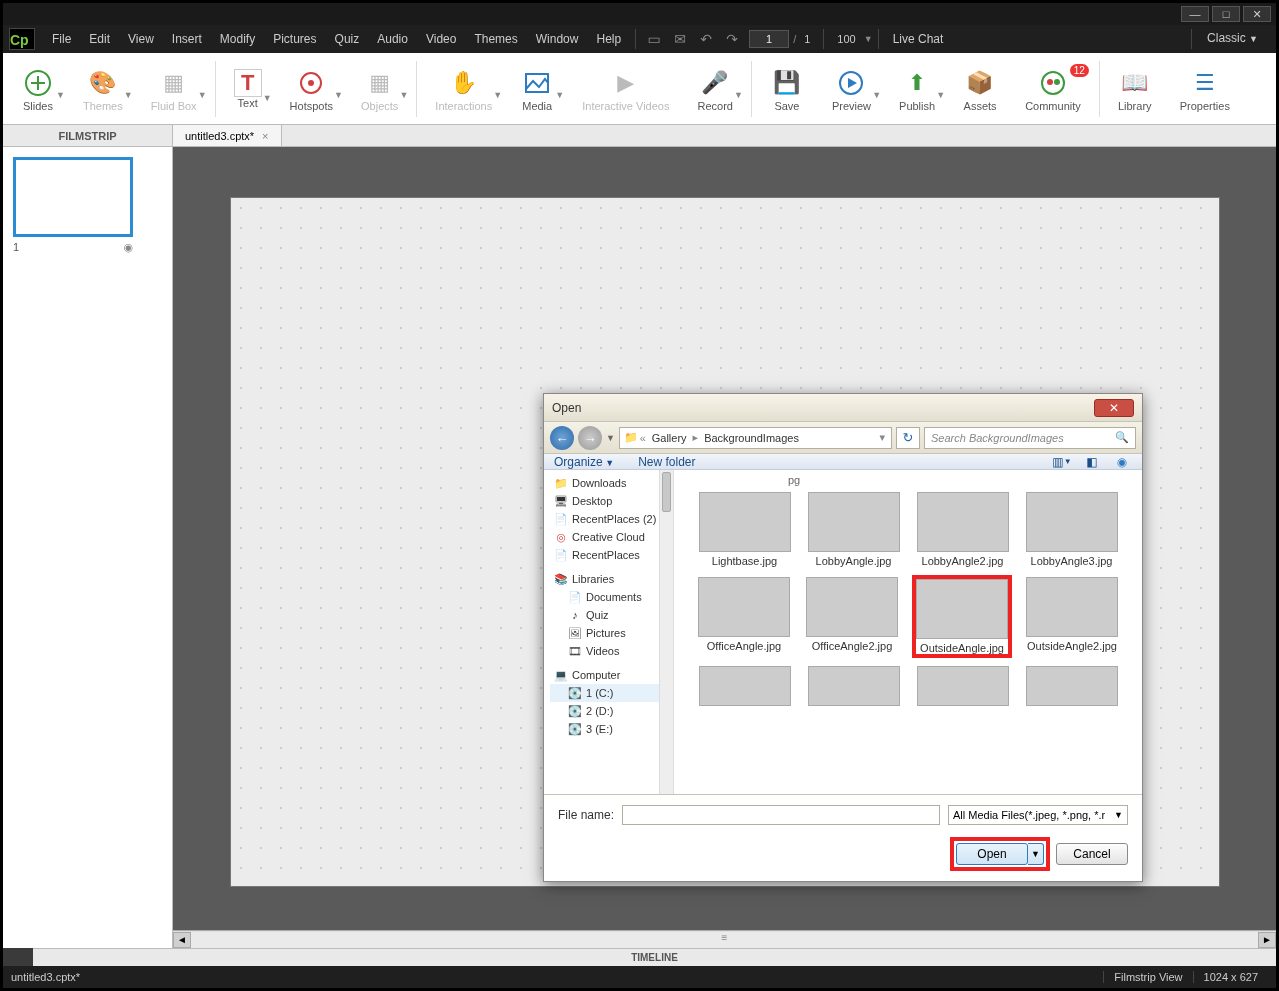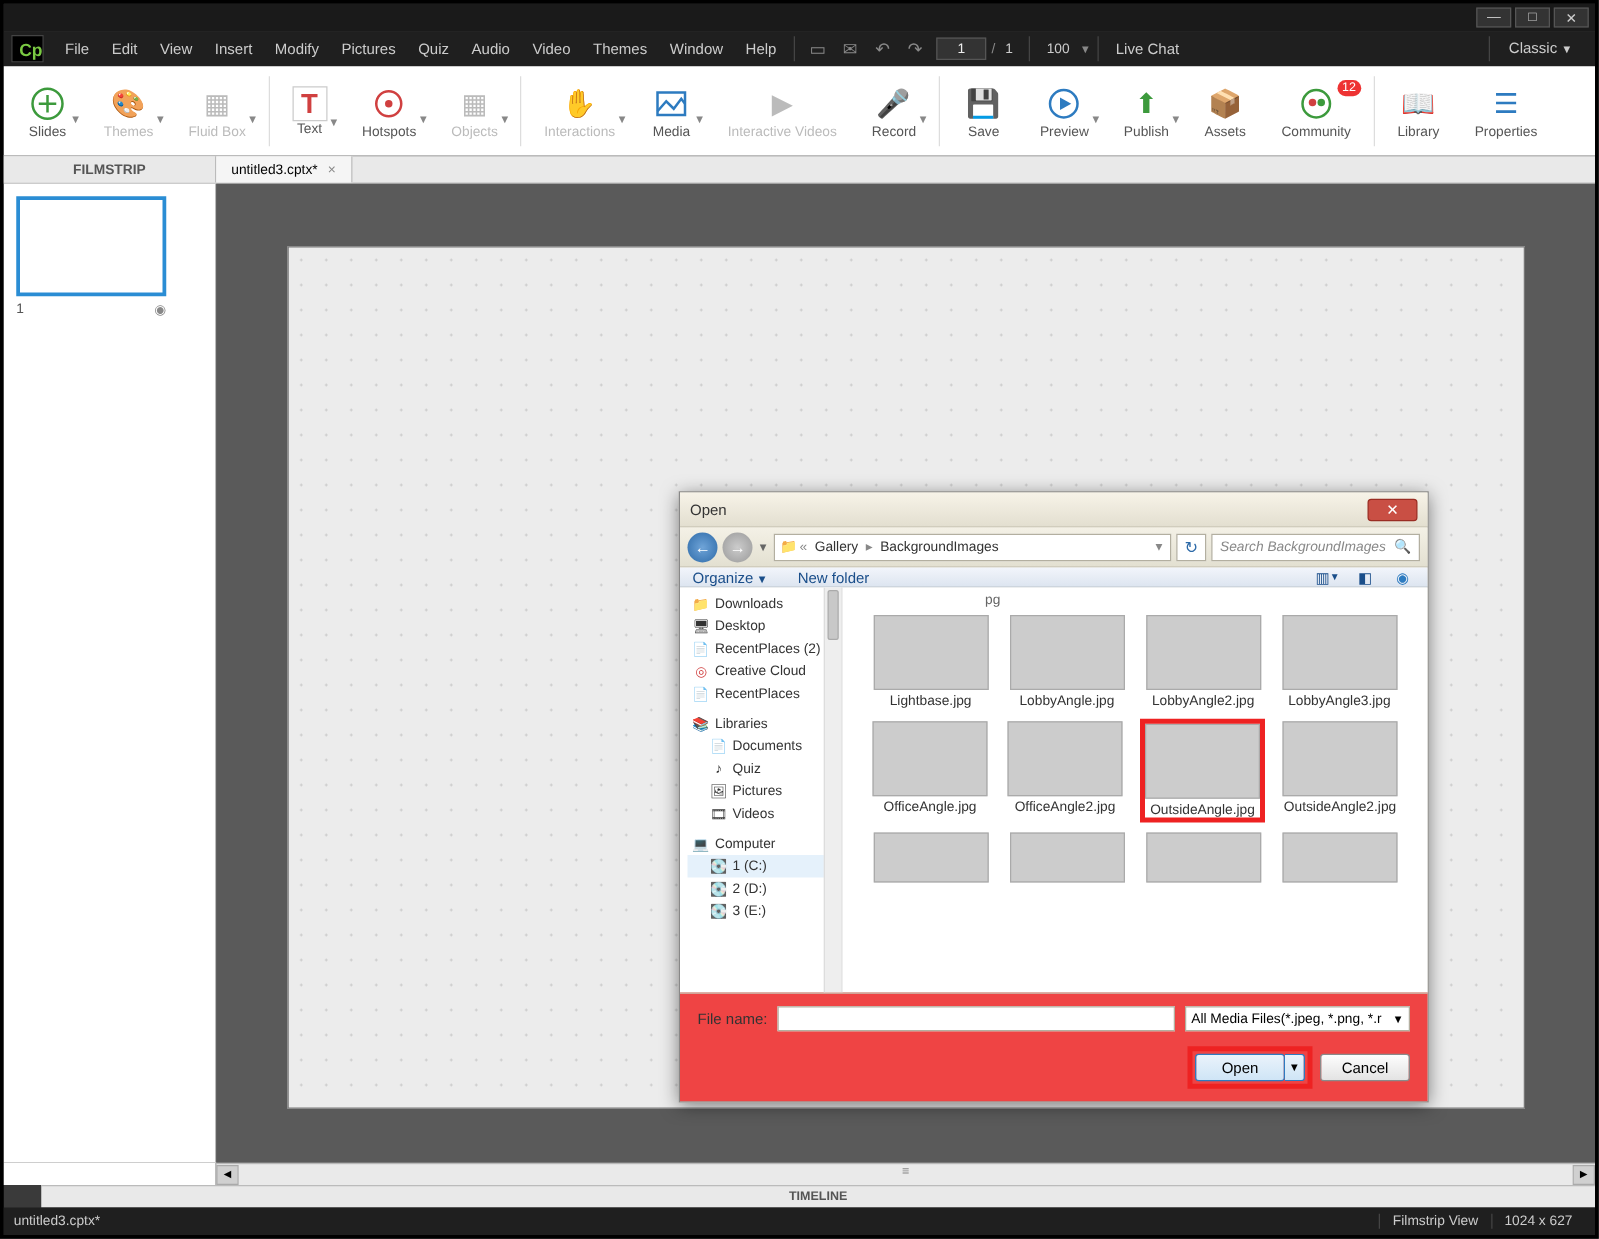--- a/index.html
+++ b/index.html
@@ -5,21 +5,21 @@
 * { box-sizing: border-box; margin: 0; padding: 0; font-family: "Segoe UI", Tahoma, sans-serif; }
 html, body { width: 1279px; height: 991px; overflow: hidden; background: #3a3a3a; }
 .app { width: 1279px; height: 991px; display: flex; flex-direction: column; border: 3px solid #000; }
 
 
 .titlebar { height: 22px; background: #1a1a1a; display: flex; align-items: center; justify-content: flex-end; padding-right: 5px; }
 .titlebar .win-btn { width: 28px; height: 16px; background: #333; margin-left: 3px; display:flex; align-items:center; justify-content:center; color:#ccc; font-size:11px; border:1px solid #555; }
 
 
 .menubar { height: 28px; background: #1f1f1f; display: flex; align-items: center; color: #ccc; font-size: 12px; padding-left: 6px; }
-.menubar .logo { width:26px; height:22px; background:#000; color:#7ac943; font-weight:bold; font-size:14px; text-align:right; line-height:22px; border:1px solid #444; margin-right:8px; }
+.menubar .logo { width:26px; height:22px; background:#000; color:#7ac943; font-weight:bold; font-size:14px; text-align:left; line-height:22px; border:1px solid #444; margin-right:8px; }
 .menubar .menu-item { padding: 0 9px; cursor: default; }
 .menubar .sep { width:1px; height:20px; background:#444; margin: 0 5px; }
 .menubar .tb-icon { width:20px; height:20px; display:flex; align-items:center; justify-content:center; color:#888; font-size:14px; margin:0 3px; }
 .menubar .pagebox { width:40px; height:18px; background:#333; border:1px solid #555; color:#eee; text-align:center; font-size:11px; line-height:16px; margin:0 4px;}
 .menubar .right { margin-left:auto; display:flex; padding-right:8px;}
 .menubar .classic { padding:2px 10px; color:#ccc; font-size:12px; }
 
 
 .ribbon { height: 72px; background:#fff; border-bottom:1px solid #bbb; display:flex; align-items:center; padding:0 4px; }
 .ribbon .rb { display:flex; flex-direction:column; align-items:center; padding:4px 14px; font-size:11px; color:#555; position:relative; }
@@ -61,41 +61,41 @@
 .dialog { position:absolute; left:370px; top:246px; width:600px; background:#efebdf; border:1px solid #888; box-shadow:0 3px 14px rgba(0,0,0,.5); }
 .dlg-title { height:28px; background:linear-gradient(#f7f3e8,#e3dfd0); display:flex; align-items:center; padding:0 8px; font-size:12px; color:#333; border-bottom:1px solid #c8c4b4; }
 .dlg-title .close { margin-left:auto; width:40px; height:18px; background:#c94f44; border:1px solid #9a2d23; border-radius:3px; color:#fff; text-align:center; line-height:16px; font-size:12px; }
 .dlg-nav { height:32px; background:linear-gradient(#f4f1e6,#e3e0d1); display:flex; align-items:center; padding:0 6px; gap:4px; border-bottom:1px solid #c8c4b4;}
 .dlg-nav .navbtn { width:24px; height:24px; border-radius:12px; background:radial-gradient(#6fa4d8,#2d6aa8); color:#fff; display:flex; align-items:center; justify-content:center; font-size:13px; }
 .dlg-nav .navbtn.fwd { background:radial-gradient(#ccc,#999); }
 .dlg-nav .crumbs { flex:1; height:22px; background:#fff; border:1px solid #b3afa0; display:flex; align-items:center; padding:0 4px; font-size:11px; color:#333; }
 .dlg-nav .crumbs .seg { padding:0 4px; }
 .dlg-nav .crumbs .ar { color:#888; padding:0 2px; }
 .dlg-nav .refresh { width:24px; height:22px; background:#fff; border:1px solid #b3afa0; display:flex; align-items:center; justify-content:center; color:#2d6aa8; font-size:13px;}
-.dlg-nav .search { width:167px; height:22px; background:#fff; border:1px solid #b3afa0; display:flex; align-items:center; padding:0 6px; font-size:11px; color:#888; font-style:italic; }
+.dlg-nav .search { width:212px; height:22px; background:#fff; border:1px solid #b3afa0; display:flex; align-items:center; padding:0 6px; font-size:11px; color:#888; font-style:italic; }
 .dlg-nav .search .mag { margin-left:auto; color:#2d6aa8; font-style:normal; }
 .dlg-toolbar { height:16px; background:linear-gradient(#f2f5fb,#dde5f0); display:flex; align-items:center; padding:0 10px; font-size:12px; color:#1a4e8a; border-bottom:1px solid #c3cedd;}
 .dlg-toolbar .dd::after { content:" ▼"; font-size:9px; }
 .dlg-toolbar .right { margin-left:auto; display:flex; gap:10px; color:#1a4e8a; }
 .dlg-toolbar .ic { width:20px; height:18px; display:flex; align-items:center; justify-content:center; }
 .dlg-body { display:flex; height:324px; background:#fff; }
 .dlg-tree { width:130px; border-right:1px solid #ddd; overflow:hidden; font-size:11px; color:#333; padding:4px 0 4px 6px; position:relative;}
 .dlg-tree .row { display:flex; align-items:center; height:18px; gap:4px; padding-left:4px;}
 .dlg-tree .row.sel { background:#e5f1fb; }
 .dlg-tree .hdr { font-weight:normal; color:#333; margin-top:6px;}
 .dlg-tree .ico { width:14px; height:14px; display:inline-flex; align-items:center; justify-content:center; font-size:11px; }
 .dlg-tree .vscroll { position:absolute; right:0; top:0; bottom:0; width:14px; background:#eee; border-left:1px solid #ddd; }
 .dlg-tree .vscroll .thumb { position:absolute; left:2px; right:2px; top:2px; height:40px; background:#c8c8c8; border:1px solid #aaa; border-radius:2px;}
 .dlg-files { flex:1; overflow:hidden; padding:4px 24px; }
 .dlg-files .row { display:flex; gap:16px; margin-bottom:10px; }
 .dlg-files .item { width:100px; display:flex; flex-direction:column; align-items:center; font-size:11px; color:#333; text-align:center; }
 .dlg-files .thumbimg { width:92px; height:60px; background:#ccc; border:1px solid #aaa; }
 .dlg-files .item.highlighted { outline:4px solid #e22; outline-offset:-2px; padding:2px; }
 .dlg-files .cap { margin-top:3px; line-height:12px; }
-.dlg-bottom { padding:10px 14px 14px; background:#ef4444; border-top:1px solid #c8c4b4; }
+.dlg-bottom { padding:10px 14px 14px; background:#ffffff; border-top:1px solid #c8c4b4; }
 .dlg-bottom .fnrow { display:flex; align-items:center; gap:8px; font-size:12px; }
 .dlg-bottom .fnrow label { color:#333; }
 .dlg-bottom .fnrow .input { flex:1; height:20px; background:#fff; border:1px solid #b3afa0; }
 .dlg-bottom .fnrow .filter { width:180px; height:20px; background:#fff; border:1px solid #b3afa0; font-size:11px; padding:0 4px; display:flex; align-items:center; justify-content:space-between; }
 .dlg-bottom .btnrow { display:flex; justify-content:flex-end; gap:10px; margin-top:16px; align-items:center;}
 .dlg-bottom .btn { width:72px; height:22px; background:linear-gradient(#fdfdfd,#e3e3e3); border:1px solid #8a8a8a; border-radius:3px; font-size:12px; text-align:center; line-height:20px; }
 .dlg-bottom .openwrap { display:flex; outline:4px solid #e22; padding:2px; }
 .dlg-bottom .openwrap .btn { border-color:#2d7bc0; background:linear-gradient(#eaf3fb,#cfe5f6); }
 .dlg-bottom .openwrap .dd { width:16px; height:22px; border:1px solid #2d7bc0; border-left:none; background:linear-gradient(#eaf3fb,#cfe5f6); border-radius:0 3px 3px 0; font-size:9px; text-align:center; line-height:20px; }
 

